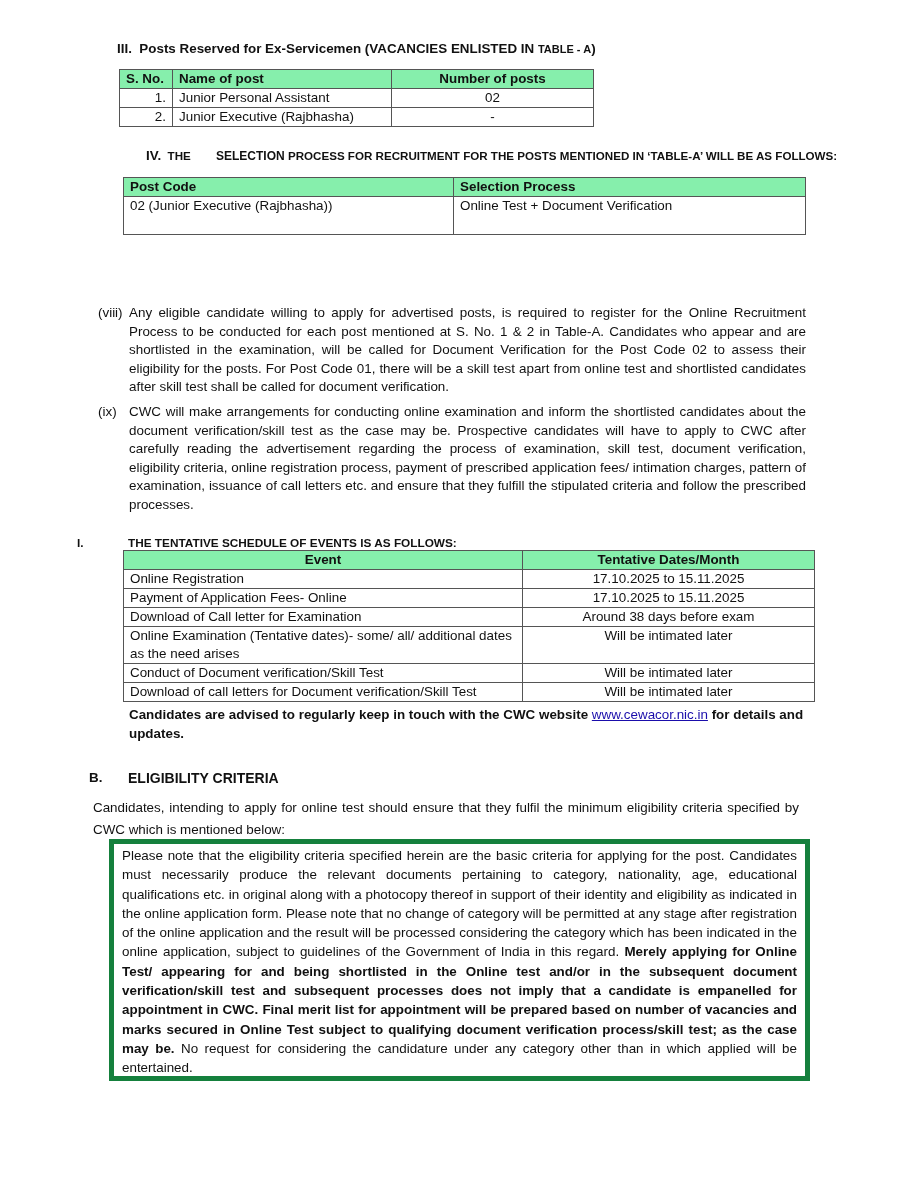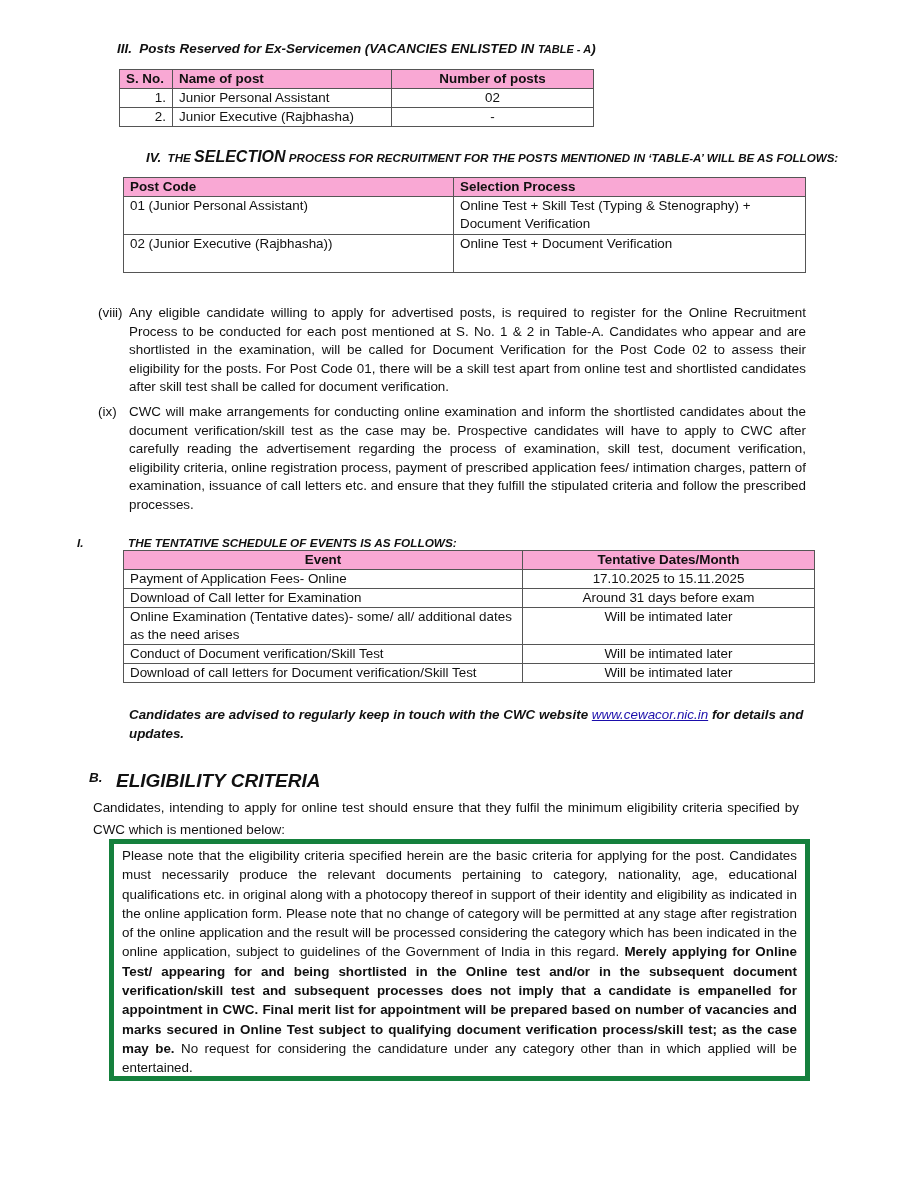--- a/index.html
+++ b/index.html
@@ -1,23 +1,23 @@
 <!DOCTYPE html>
 <html><head>
 <meta charset="utf-8">
 <style>
   html, body { margin:0; padding:0; background:#ffffff; }
   body { width:900px; height:1200px; position:relative; overflow:hidden;
          font-family:"Liberation Sans", sans-serif; color:#111; font-size:13.4px; }
   .abs { position:absolute; }
-  .h { font-weight:bold;font-style:italic; }
+  .h { font-weight:bold; }
   table { border-collapse:collapse; position:absolute; }
   td, th { border:1px solid #555; padding:0 6px; font-weight:normal; text-align:left;
            font-size:13.4px; line-height:18px; vertical-align:top; }
-  th { background:#f9a8d4; font-weight:bold; }
+  th { background:#86efac; font-weight:bold; }
   .c { text-align:center; }
   .r { text-align:right; }
   .para { position:absolute; text-align:justify; line-height:18.6px; font-size:13.4px; }
   .para .num { position:absolute; left:-31px; top:0; }
   .sm { font-size:11px; }
   a.link { color:#1a0dab; text-decoration:underline; font-weight:normal; }
   .box { position:absolute; border:5px solid #15803d; padding:2px 8px 6px 8px; text-align:justify;
          line-height:19.3px; font-size:13.4px; box-sizing:border-box; }
 </style>
 </head>
@@ -43,32 +43,28 @@
   <tr>
     <td class="r">2.</td>
     <td>Junior Executive (Rajbhasha)</td>
     <td class="c">-</td>
   </tr>
 </tbody>
   </table>
 
 <div class="abs h" style="left:117px; top:148px; font-size:11.6px;">
   <span style="font-size:13.4px;padding-left:29px;">IV.</span>&nbsp;
-  <span>THE </span><span style="font-size:16px;">SELECTION</span><span> PROCESS FOR RECRUITMENT FOR THE POSTS MENTIONED IN ‘TABLE-A’ WILL BE AS FOLLOWS:</span>
+  <span>THE </span><span style="font-size:12px;margin-left:22px;">SELECTION</span><span> PROCESS FOR RECRUITMENT FOR THE POSTS MENTIONED IN ‘TABLE-A’ WILL BE AS FOLLOWS:</span>
 </div>
 
 <table style="left:123px; top:177px; width:683px;">
   <tbody>
       <tr>
     <th style="width:317px;margin-left:7px;">Post Code</th>
     <th>Selection Process</th>
-  </tr>
-  <tr>
-    <td style="height:37px;">01  (Junior Personal Assistant)</td>
-    <td>Online Test + Skill Test (Typing &amp; Stenography) + Document Verification</td>
   </tr>
   <tr>
     <td style="height:37px;">02 (Junior Executive (Rajbhasha))</td>
     <td>Online Test + Document Verification</td>
   </tr>
 </tbody>
   </table>
 
 <div class="para" style="left:129px; top:304px; width:677px;">
   <span class="num">(viii)</span>
@@ -83,26 +79,30 @@
 <div class="abs h" style="left:77px; top:536px; font-size:11.8px;">I.</div>
 <div class="abs h" style="left:128px; top:536px; font-size:11.8px;">THE TENTATIVE SCHEDULE OF EVENTS IS AS FOLLOWS:</div>
 
 <table style="left:123px; top:550px; width:692px;border-radius:25px;">
   <tbody>
       <tr>
     <th class="c" style="width:386px;">Event</th>
     <th class="c">Tentative Dates/Month</th>
   </tr>
   <tr>
+    <td>Online Registration</td>
+    <td class="c">17.10.2025 to 15.11.2025</td>
+  </tr>
+  <tr>
     <td>Payment of Application Fees- Online</td>
     <td class="c">17.10.2025 to 15.11.2025</td>
   </tr>
   <tr>
     <td>Download of Call letter for Examination</td>
-    <td class="c">Around 31 days before exam</td>
+    <td class="c">Around 38 days before exam</td>
   </tr>
   <tr>
     <td>Online Examination (Tentative dates)- some/ all/ additional dates as the need arises</td>
     <td class="c">Will be intimated later</td>
   </tr>
   <tr>
     <td>Conduct of  Document verification/Skill Test</td>
     <td class="c">Will be intimated later</td>
   </tr>
   <tr>
@@ -110,19 +110,19 @@
     <td class="c">Will be intimated later</td>
   </tr>
 </tbody>
   </table>
 
 <div class="abs h" style="left:129px; top:705px; width:690px; line-height:19px; font-size:13.4px;">
   <span>Candidates are advised to regularly keep in touch with the CWC website </span><a class="link" href="#">www.cewacor.nic.in</a><span> for details and updates.</span>
 </div>
 
 <div class="abs h" style="left:89px; top:770px; font-size:13.4px;">B.</div>
-<div class="abs h" style="left:116px; top:770px; font-size:19px;">ELIGIBILITY CRITERIA</div>
+<div class="abs h" style="left:128px; top:770px; font-size:14px;">ELIGIBILITY CRITERIA</div>
 
 <div class="para" style="left:93px; top:797px; width:706px; line-height:22px;">Candidates, intending to apply for online test should ensure that they fulfil the minimum eligibility criteria specified by CWC which is mentioned below:</div>
 
 <div class="box" style="left:109px; top:839px; width:701px; height:242px;">
   <span>Please note that the eligibility criteria specified herein are the basic criteria for applying for the post. Candidates must necessarily produce the relevant documents pertaining to category, nationality, age, educational qualifications etc. in original along with a photocopy thereof in support of their identity and eligibility as indicated in the online application form. Please note that no change of category will be permitted at any stage after registration of the online application and the result will be processed considering the category which has been indicated in the online application, subject to guidelines of the Government of India in this regard. </span><b>Merely applying for Online Test/ appearing for and being shortlisted in the Online test and/or in the subsequent document verification/skill test and subsequent processes does not imply that a candidate is empanelled for appointment in CWC. Final merit list for appointment will be prepared based on number of vacancies and marks secured in Online Test subject to qualifying document verification process/skill test; as the case may be.</b><span> No request for considering the candidature under any category other than in which applied will be entertained.</span>
 </div>
 
 </body></html>

